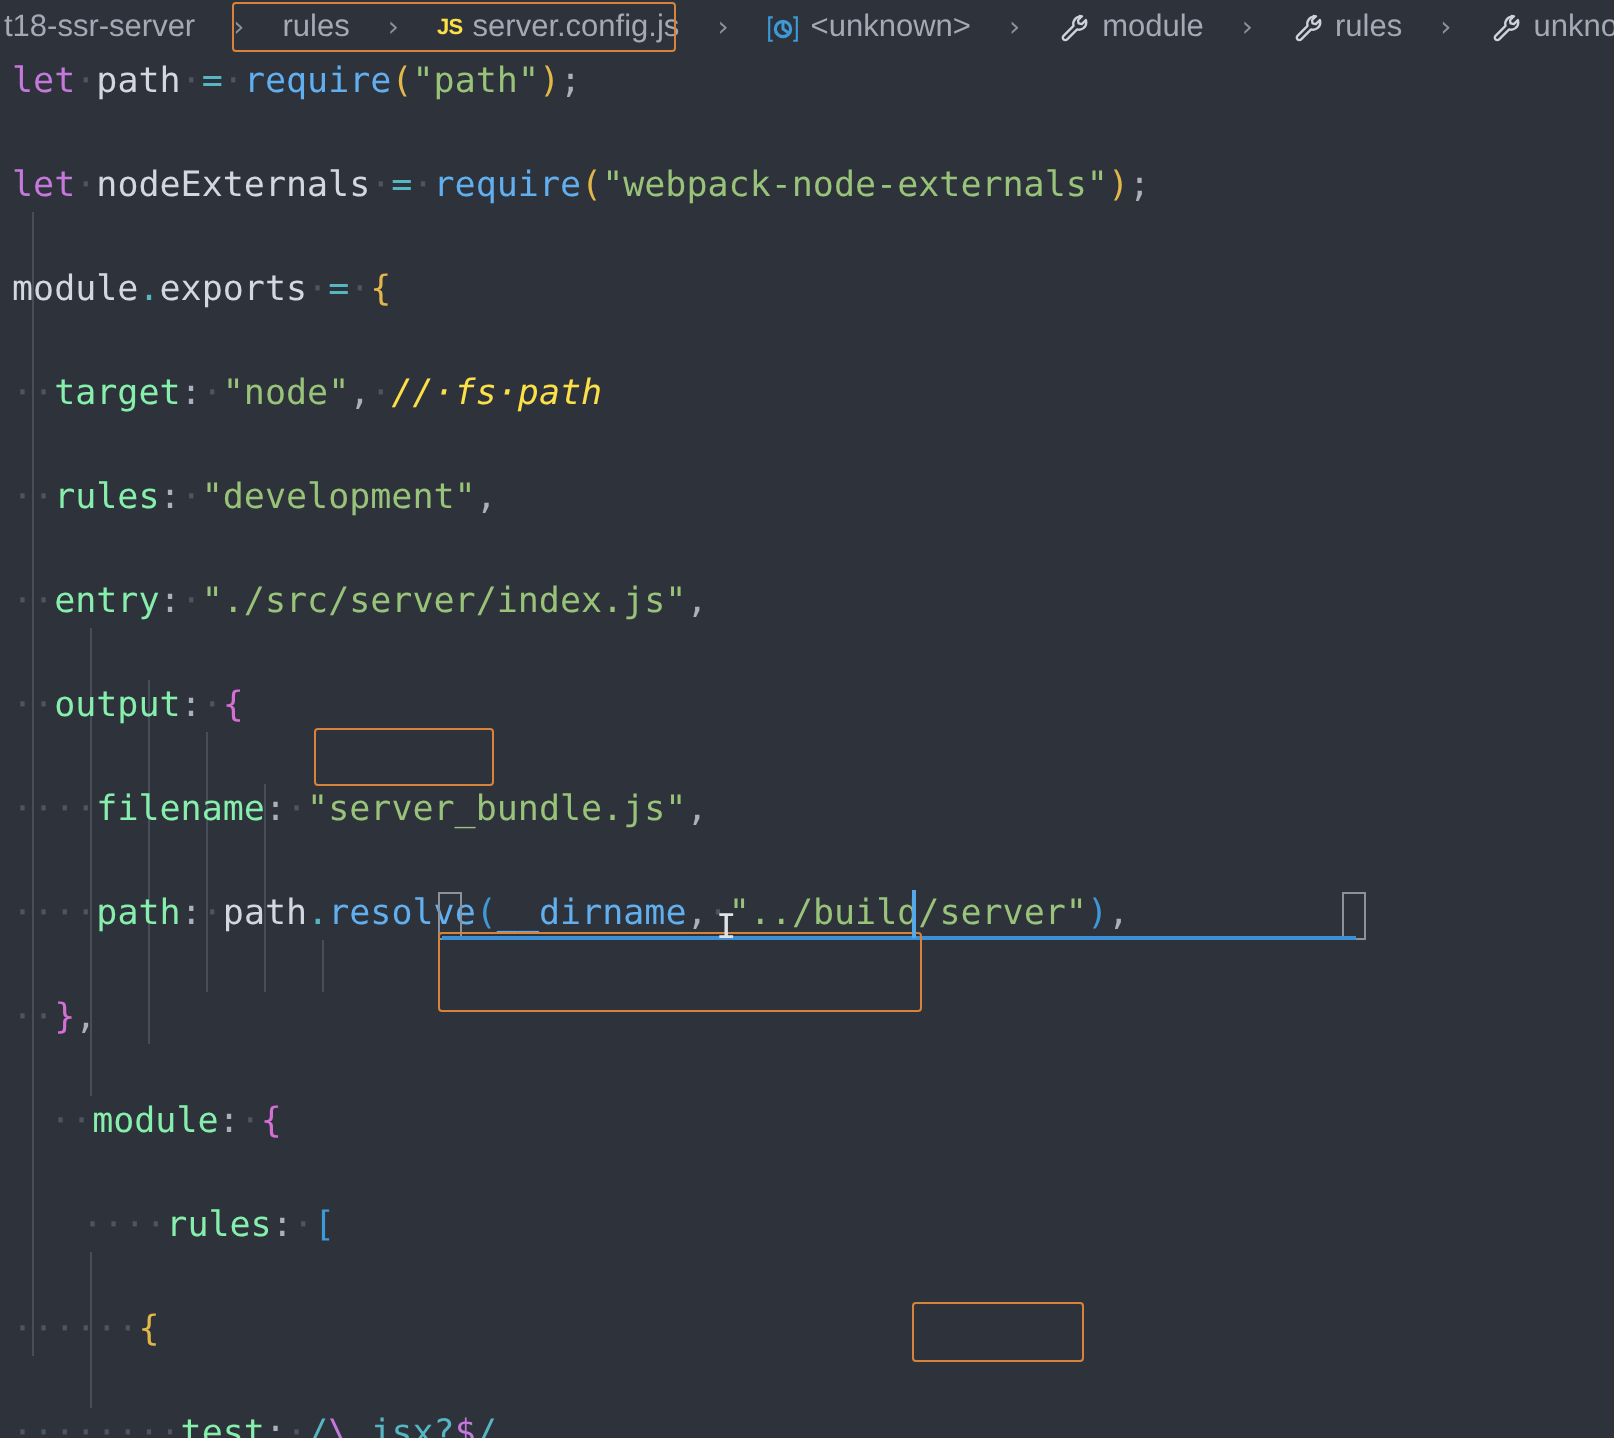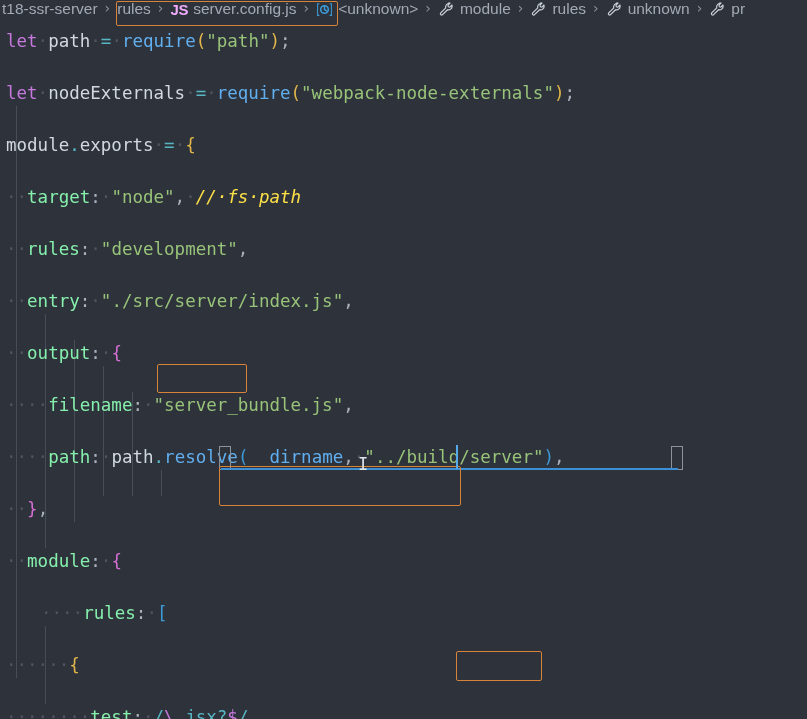--- a/index.html
+++ b/index.html
@@ -11,47 +11,48 @@
   body {
     font-family: "DejaVu Sans Mono", monospace;
   }
 
   
   #breadcrumb {
     position: relative;
     height: 28px;
     background: #2d323b;
     display: flex;
-    align-items: flex-start;
+    align-items: center;
     font-family: "Liberation Sans", sans-serif;
     font-size: 15.5px;
     color: #9aa2ad;
     white-space: nowrap;
     overflow: hidden;
     padding-left: 0px;
+    gap: 12px;
   }
   .crumb {
     display: flex;
     align-items: center;
     gap: 5px;
     padding: 0 2px;
   }
   .crumb-label { color: #a3aab5; }
   .sep {
     color: #8b939e;
     font-size: 14px;
     padding: 0 5px;
     font-family: "DejaVu Sans", sans-serif;
   }
   .crumb-icon { display: inline-flex; align-items: center; }
   .js-badge {
-    color: #f0abfc;
+    color: #fde047;
     font-weight: bold;
     font-family: "Liberation Sans", sans-serif;
-    font-size: 15px;
+    font-size: 11px;
     letter-spacing: -0.3px;
   }
   
   #crumb-focus-box {
     position: absolute;
     left: 116px; top: 1px;
     width: 222px; height: 25px;
     border: 1.6px solid #d8833a;
     border-radius: 2px;
     box-sizing: border-box;
@@ -239,21 +240,21 @@
   <div class="line" style="top:130px;"><span class="dot">··</span><span class="prop">entry</span><span class="punc">:</span><span class="dot">·</span><span class="str">"./src/server/index.js"</span><span class="punc">,</span></div>
 
   <div class="line" style="top:156px;"><span class="dot">··</span><span class="prop">output</span><span class="punc">:</span><span class="dot">·</span><span class="b1">{</span></div>
 
   <div class="line" style="top:182px;"><span class="dot">····</span><span class="prop">filename</span><span class="punc">:</span><span class="dot">·</span><span class="str">"server_bundle.js"</span><span class="punc">,</span></div>
 
   <div class="line" style="top:208px;"><span class="dot">····</span><span class="prop">path</span><span class="punc">:</span><span class="dot">·</span><span class="var">path</span><span class="op">.</span><span class="fn">resolve</span><span class="b2">(</span><span class="fn">__dirname</span><span class="punc">,</span><span class="dot">·</span><span class="str">"../build/server"</span><span class="b2">)</span><span class="punc">,</span></div>
 
   <div class="line" style="top:234px;"><span class="dot">··</span><span class="b1">}</span><span class="punc">,</span></div>
 
-  <div class="line" style="top:260px;"><span class="dot">··</span><span class="prop">module</span><span class="punc">:</span><span class="dot">·</span><span class="b1">{</span></div>
+  <div class="line" style="top:260px;margin-left:19px;"><span class="dot">··</span><span class="prop">module</span><span class="punc">:</span><span class="dot">·</span><span class="b1">{</span></div>
 
   <div class="line" style="top:286px;padding-left:41px;"><span class="dot">····</span><span class="prop">rules</span><span class="punc">:</span><span class="dot">·</span><span class="b2">[</span></div>
 
   <div class="line" style="top:312px;"><span class="dot">······</span><span class="b0">{</span></div>
 
   <div class="line" style="top:338px;"><span class="dot">········</span><span class="prop">test</span><span class="punc">:</span><span class="dot">·</span><span class="regex">/</span><span class="regex-d">\</span><span class="regex">.jsx?</span><span class="regex-d">$</span><span class="regex">/</span><span class="punc">,</span></div>
 
   <div class="sel-underline" style="left:221px; top:440px; width:457px;"></div>
 
   <div class="bracket-match" style="left:219px; top:418px; width:12px; height:24px;"></div>

